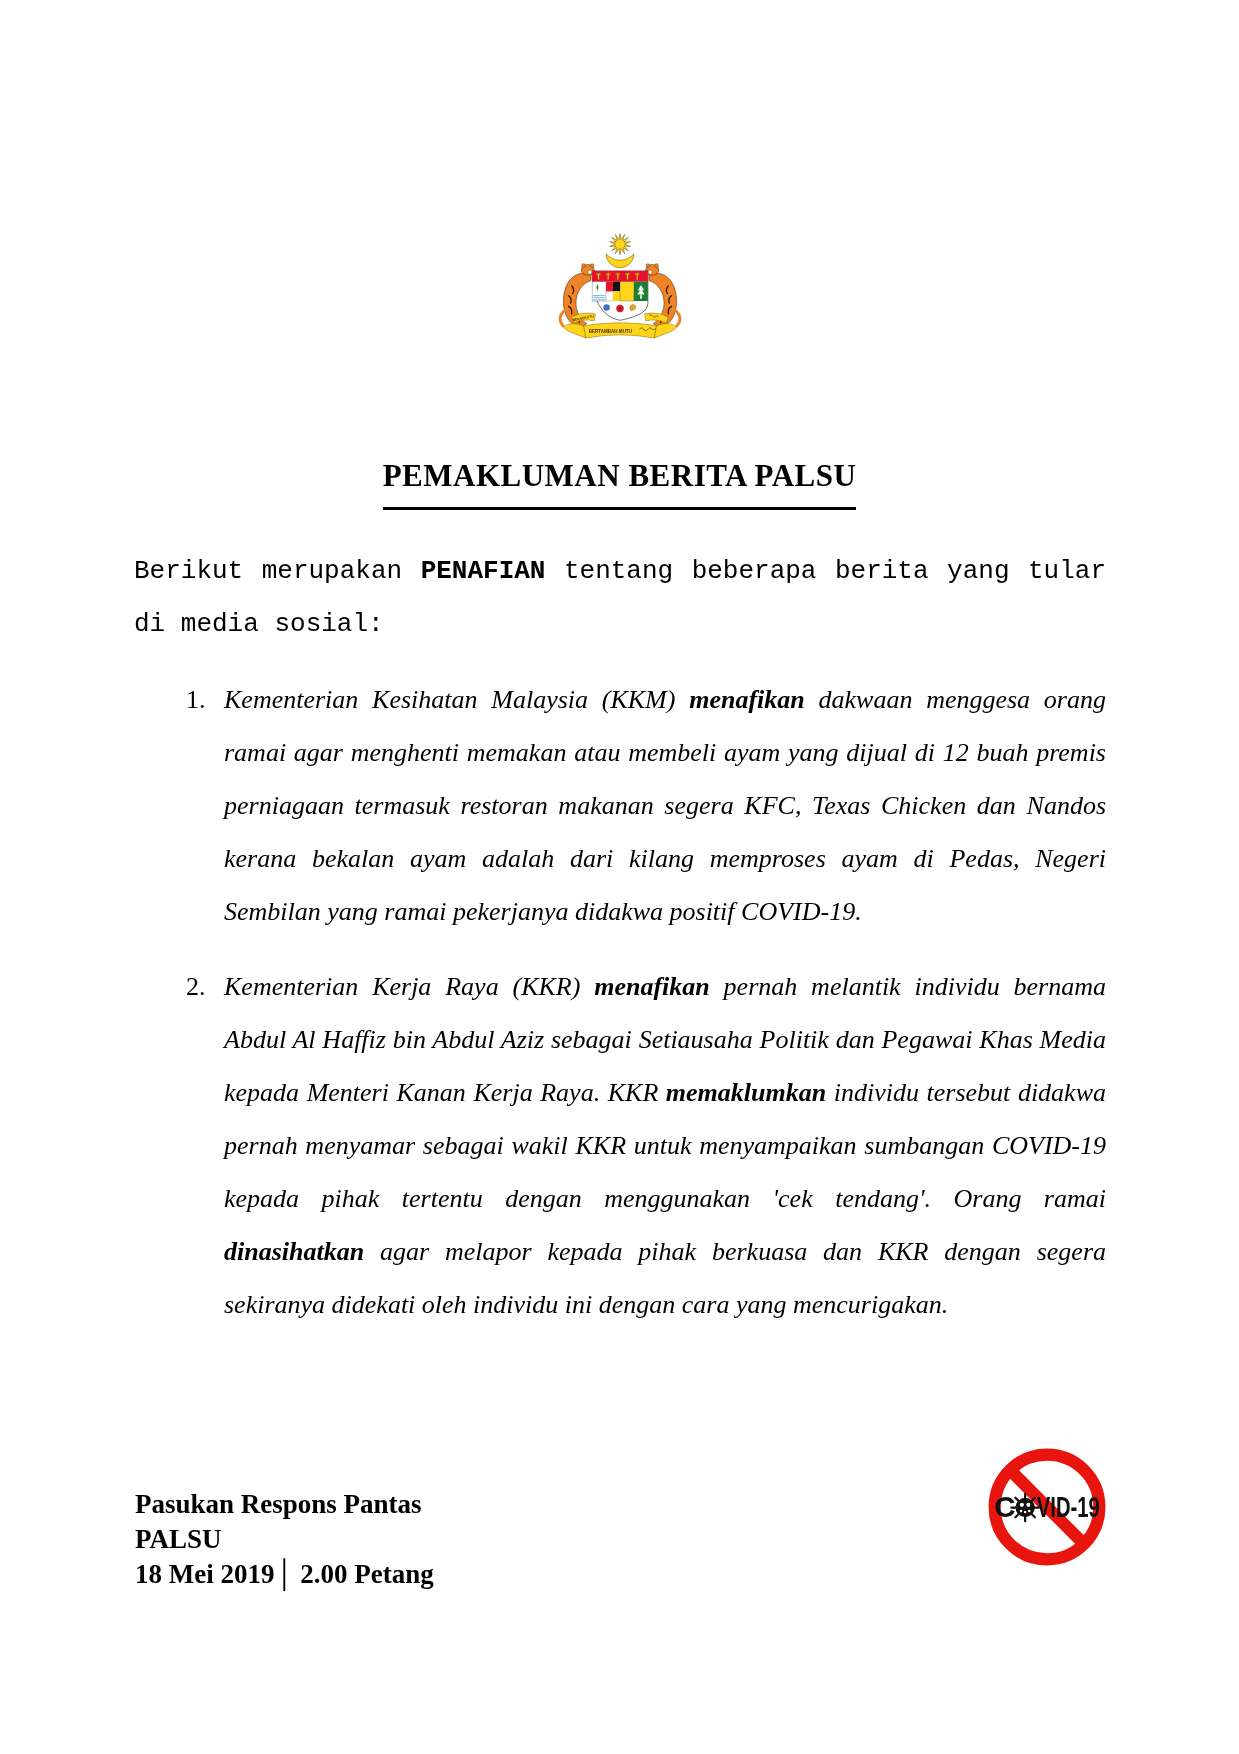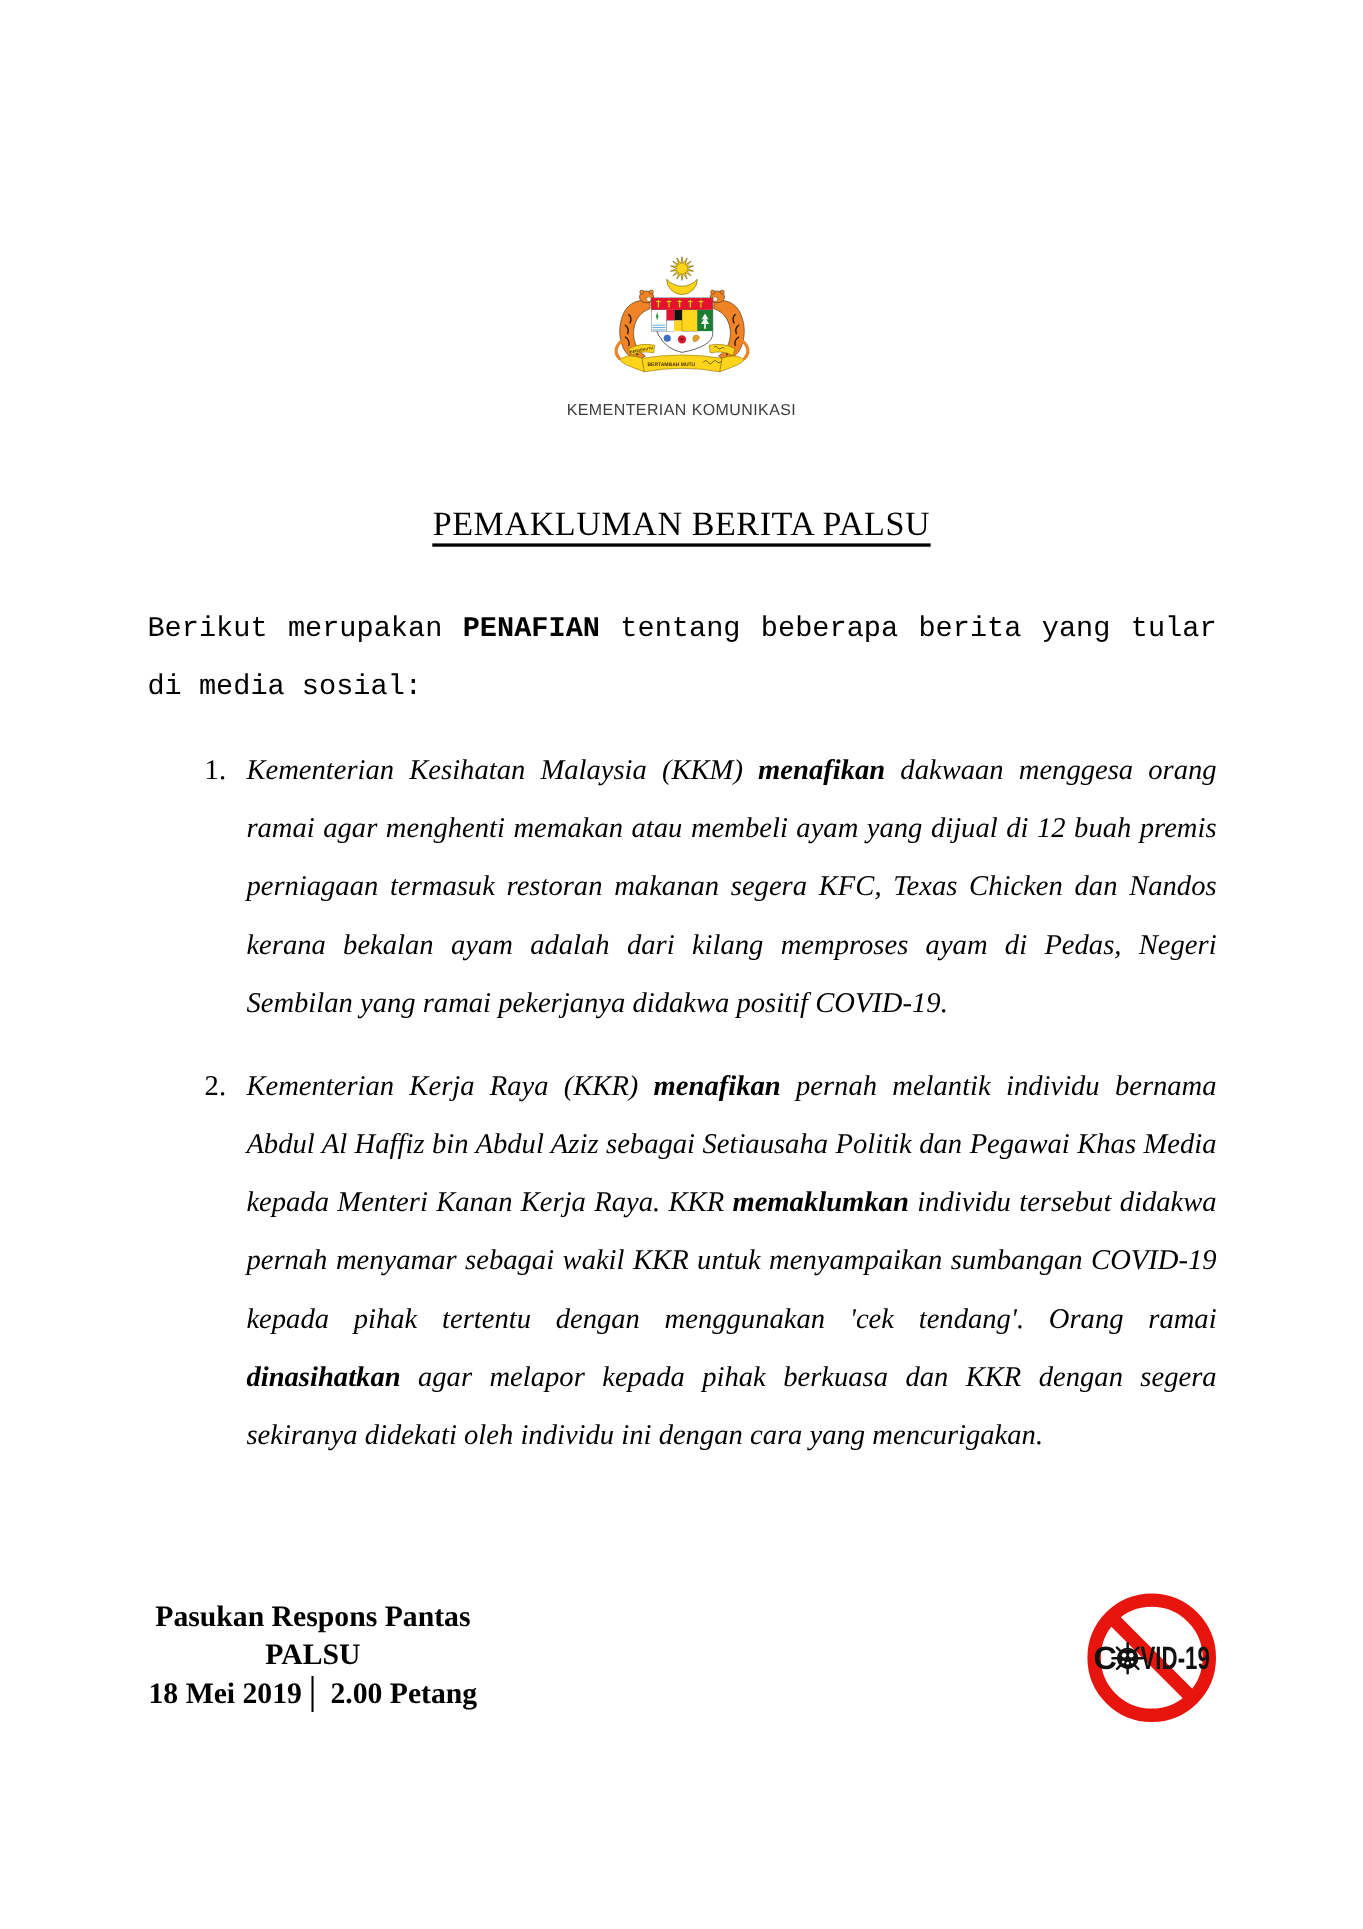--- a/index.html
+++ b/index.html
@@ -8,35 +8,35 @@
     font-family:"Liberation Serif", serif; color:#000; overflow:hidden;
   }
   .logo-wrap { position:absolute; top:228px; left:534px; width:172px; height:132px; }
   .ministry {
     position:absolute; top:366px; left:0; right:0; text-align:center;
     font-family:"Liberation Sans", sans-serif; font-size:14.5px; line-height:15px;
     color:#3c3c3c; letter-spacing:0.4px; font-weight:500;
   }
   .title-row { position:absolute; top:458px; left:0; right:0; text-align:center; }
   .title-text {
-    font-size:31px; font-weight:normal; letter-spacing:0.5px;
-    border-bottom:3px solid #000; padding-bottom:1px;
+    font-size:31px; font-weight:bold; letter-spacing:0.5px;
+    border-bottom:3px solid #000; padding-bottom:14px;
   }
   .content {
     position:absolute; top:545px; left:134px; width:972px;
     font-size:26px; line-height:53px; text-align:justify;
   }
   .intro { margin:0 0 22px 0;font-family:Liberation Mono, monospace; }
   .list-item { display:flex; margin-bottom:22px; }
   .li-num { flex:0 0 90px; padding-left:52px; box-sizing:border-box; }
   .li-text { flex:1; text-align:justify;font-style:italic; }
   .content b, .intro b { font-weight:bold; }
   .footer {
-    position:absolute; top:1452px; left:135px;
-    font-size:27px; font-weight:bold; line-height:35px;text-align:center;
+    position:absolute; top:1487px; left:135px;
+    font-size:27px; font-weight:bold; line-height:35px;
   }
   .badge { position:absolute; left:986px; top:1446px; width:122px; height:122px; }
 </style>
 </head>
 <body>
 
 <div class="page">
 
   <div class="logo-wrap">
     <svg viewBox="0 0 320 244" width="172" height="131">
@@ -100,21 +100,20 @@
         <path d="M228,182 C244,176 258,177 265,185 C259,193 244,197 224,205 Z" fill="#ffd51c" stroke="#8a6d00" stroke-width="1"></path>
         <text x="92" y="170" font-size="6.5" font-weight="bold" fill="#4a3000" font-family="Liberation Sans, sans-serif" text-anchor="middle" transform="rotate(-11 92 170)">BERSEKUTU</text>
         <path d="M214,165 q3,-4 6,0 q3,4 6,0 q3,-4 6,0" stroke="#4a3000" stroke-width="1.1" fill="none" transform="rotate(10 226 166)"></path>
         <text x="142" y="195" font-size="8.5" font-weight="bold" fill="#4a3000" font-family="Liberation Sans, sans-serif" text-anchor="middle">BERTAMBAH MUTU</text>
         <path d="M196,189 q4,-6 8,0 q4,5 8,0 q3,-6 7,-1 q4,4 8,-1" stroke="#4a3000" stroke-width="1.2" fill="none"></path>
       </g>
     </svg>
   </div>
 
   <div class="ministry">
-    <div>KEMENTERIAN KOMUNIKASI</div>
   </div>
 
   <div class="title-row">
     <span class="title-text">PEMAKLUMAN BERITA PALSU</span>
   </div>
 
   <div class="content">
     <p class="intro"><span>Berikut merupakan </span><b>PENAFIAN</b><span> tentang beberapa berita yang tular di media sosial:</span></p>
 
     <div class="list-item">

